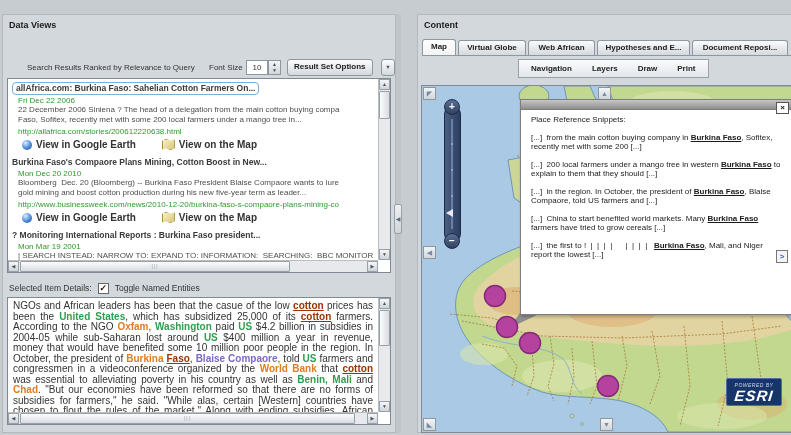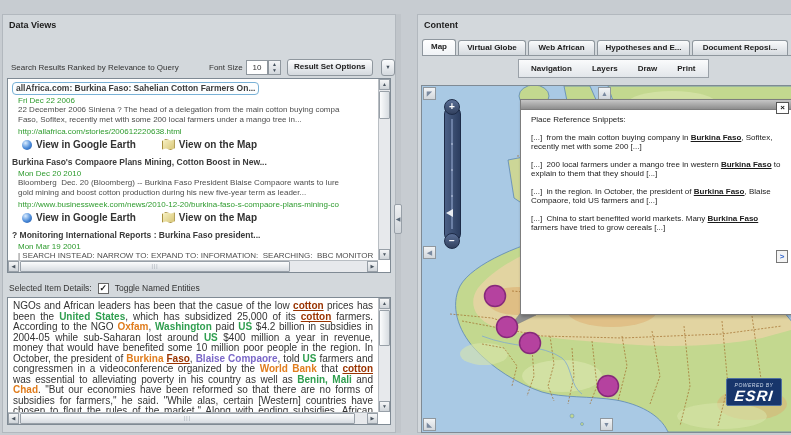--- a/index.html
+++ b/index.html
@@ -11,21 +11,21 @@
   
   .tabbar{position:absolute;top:24px;left:4px;right:2px;height:16px;display:flex;gap:2px;border-bottom:1px solid #8f979e;}
   .tab{box-sizing:border-box;height:15px;margin-top:1px;line-height:14px;text-align:center;font-size:8px;font-weight:bold;color:#222;
        background:linear-gradient(#fafbfc,#d4d9de);border:1px solid #8f979e;border-bottom:none;border-radius:3px 3px 0 0;
        overflow:hidden;white-space:nowrap;padding:0 2px;}
   .tab.active{background:linear-gradient(#ffffff,#f0f3f6);height:16px;margin-top:0;}
   .lt0{width:53px}.lt1{width:50px}.lt2{width:72px}.lt3{width:58px}.lt4{width:42px}.lt5{width:67px}
   .rt0{width:34px}.rt1{width:68px}.rt2{width:67px}.rt3{width:93px}.rt4{width:96px}
   
   #controls{position:absolute;top:44px;left:6px;right:4px;height:18px;font-size:8px;color:#333;}
-  #ranked-label{position:absolute;left:2px;top:4px;}
+  #ranked-label{position:absolute;left:18px;top:4px;}
   #fontsize-label{position:absolute;left:200px;top:4px;}
   #fontsize-box{position:absolute;left:237px;top:1px;width:20px;height:13px;background:#fff;border:1px solid #8f979e;text-align:center;line-height:13px;}
   #fontsize-arrows{position:absolute;left:259px;top:1px;width:11px;height:13px;border:1px solid #8f979e;background:linear-gradient(#f4f5f7,#d2d7dc);}
   #fontsize-arrows span{display:block;height:6px;font-size:5px;line-height:6px;text-align:center;color:#44505c;}
   #rso-btn{position:absolute;left:278px;top:0px;height:15px;line-height:14px;padding:0 6px;font-size:8px;font-weight:bold;color:#222;
            background:linear-gradient(#fbfcfd,#d4d9de);border:1px solid #8f979e;border-radius:3px;}
   #rso-arrow{position:absolute;left:372px;top:0px;width:12px;height:15px;font-size:5.5px;line-height:14px;text-align:center;color:#44505c;
            background:linear-gradient(#fbfcfd,#d4d9de);border:1px solid #8f979e;border-radius:3px;}
   
   #results-box{position:absolute;left:4px;top:63px;width:384px;height:195px;background:#fff;border:1px solid #7f8a94;box-sizing:border-box;}
@@ -307,20 +307,21 @@
 
       <div id="popup">
         <div id="popup-bar"></div>
         <div id="popup-close">×</div>
         <div id="popup-body">
           <p>Place Reference Snippets:</p>
           <p><span>[...]  from the main cotton buying company in </span><span class="place">Burkina Faso</span><span>, Sofitex, recently met with some 200 [...]</span></p>
           <p><span>[...]  200 local farmers under a mango tree in western </span><span class="place">Burkina Faso</span><span> to explain to them that they should [...]</span></p>
           <p><span>[...]  in the region. In October, the president of </span><span class="place">Burkina Faso</span><span>, Blaise Compaore, told US farmers and [...]</span></p>
           <p><span>[...]  China to start benefited world markets. Many </span><span class="place">Burkina Faso</span><span> farmers have tried to grow cereals [...]</span></p>
+          <p><span>[...]  the first to !  |  |  |  |      |  |  |  |   </span><span class="place">Burkina Faso</span><span>, Mali, and Niger report the lowest [...]</span></p>
         </div>
         <div id="popup-next">&gt;</div>
       </div>
 
 
       <div id="esri-logo">
         <div id="esri-powered">POWERED BY</div>
         <div id="esri-name">ESRI</div>
       </div>
     </div>

